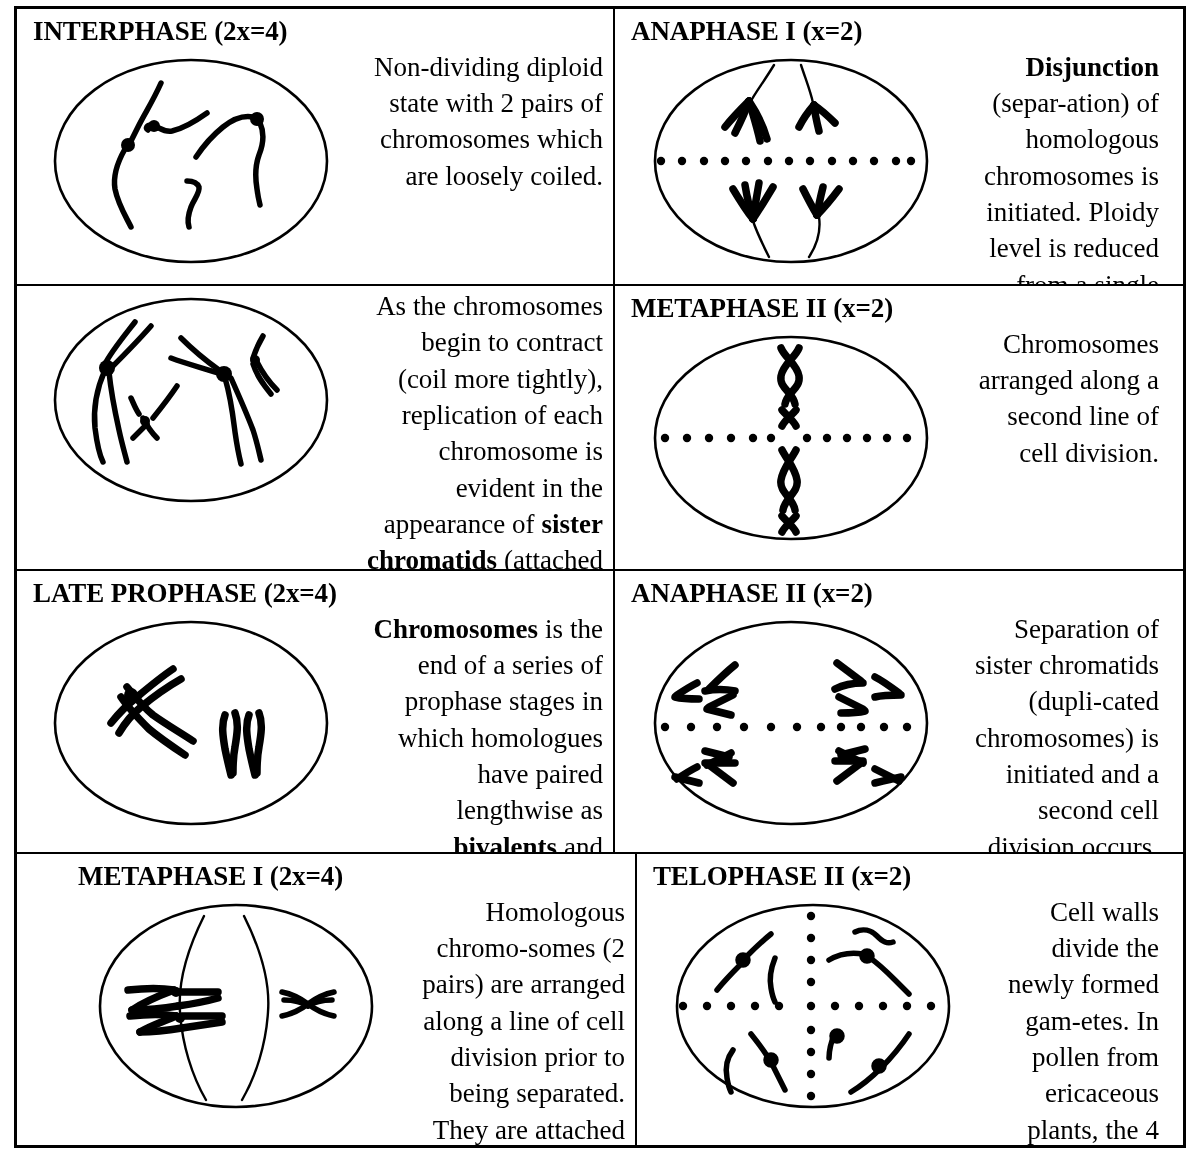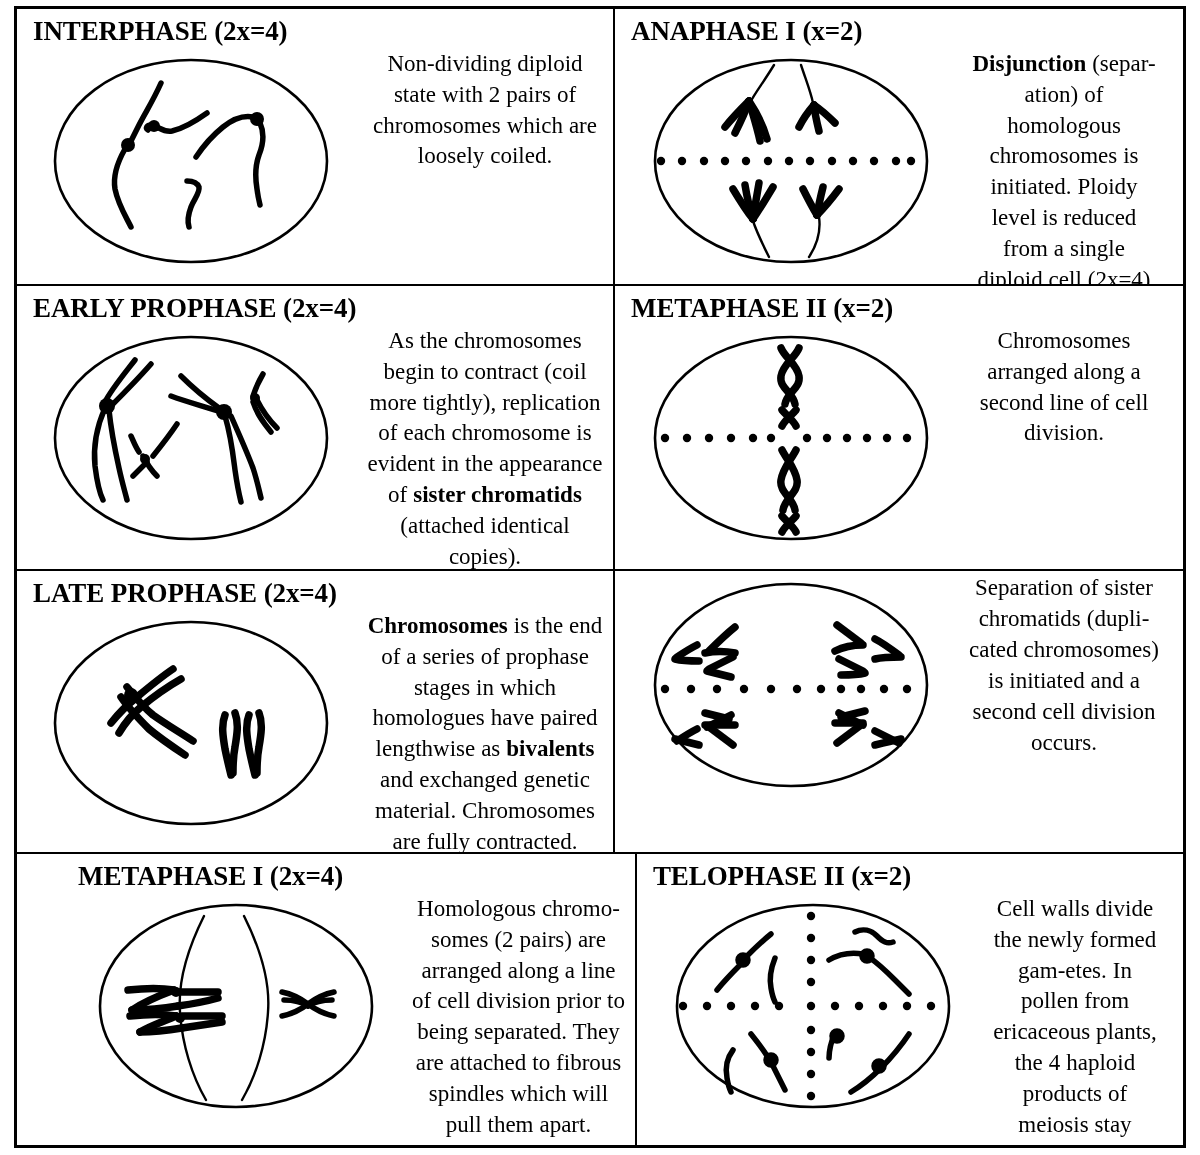--- a/index.html
+++ b/index.html
@@ -73,23 +73,23 @@
     padding-top: 2px;
   }
   .panel.right .fig-col {
     width: 352px;
     flex: 0 0 352px;
   }
 
   .desc-col {
     flex: 1 1 auto;
     padding: 2px 10px 0 2px;
-    font-size: 23px;
+    font-size: 27px;
     line-height: 1.345;
-    text-align: center;
+    text-align: right;
     hyphens: none;
     word-spacing: 0.2px;
   }
   .panel.right .desc-col { padding-right: 24px; }
   .desc-col b { font-weight: bold; }
 
   svg { display: block; }
   .cellwall { fill: none; stroke: #000; stroke-width: 2.6; }
   .chrom {
     fill: none; stroke: #000;
@@ -179,21 +179,20 @@
           </svg>
         </div>
         <div class="desc-col"><b>Disjunction</b> (separ-ation) of homologous chromosomes is initiated. Ploidy level is reduced from a single diploid cell (2x=4) to two haploid cells (x=2).</div>
       </div>
     </div>
   </div>
 
   <div class="row r2">
 
     <div class="panel left">
-      <div class="panel-title">EARLY PROPHASE (2x=4)</div>
       <div class="panel-body">
         <div class="fig-col">
           <svg width="300" height="225" viewBox="0 0 300 225" aria-hidden="true">
             <ellipse class="cellwall" cx="150" cy="112" rx="136" ry="101"></ellipse>
             <g class="chrom med">
               <path d="M94 34 C80 52 70 64 64 76"></path>
               <path d="M110 38 C96 54 84 66 70 80"></path>
               <path d="M64 82 C56 100 52 120 54 140 C56 156 58 166 62 174"></path>
               <path d="M68 84 C70 104 74 124 78 142 C81 156 84 166 86 174"></path>
             </g>
@@ -282,20 +281,21 @@
               <path d="M208 104 C204 114 206 126 208 138 C210 148 212 156 214 164"></path>
               <path d="M218 102 C222 112 220 124 218 136 C216 146 216 154 216 162"></path>
             </g>
           </svg>
         </div>
         <div class="desc-col"><b>Chromosomes</b> is the end of a series of prophase stages in which homologues have paired lengthwise as <b>bivalents</b> and exchanged genetic material. Chromosomes are fully contracted.</div>
       </div>
     </div>
 
     <div class="panel right">
+      <div class="panel-title">ANAPHASE II (x=2)</div>
       <div class="panel-body">
         <div class="fig-col">
           <svg width="300" height="225" viewBox="0 0 300 225" aria-hidden="true">
             <ellipse class="cellwall" cx="150" cy="112" rx="136" ry="101"></ellipse>
             <g class="chrom thick">
               <path d="M94 54 C84 62 76 70 68 78"></path>
               <path d="M64 80 C74 78 84 78 94 80"></path>
               <path d="M56 72 C48 76 42 80 36 84"></path>
               <path d="M34 86 C42 88 50 88 58 88"></path>
               <path d="M92 84 C84 88 76 92 68 96"></path>

